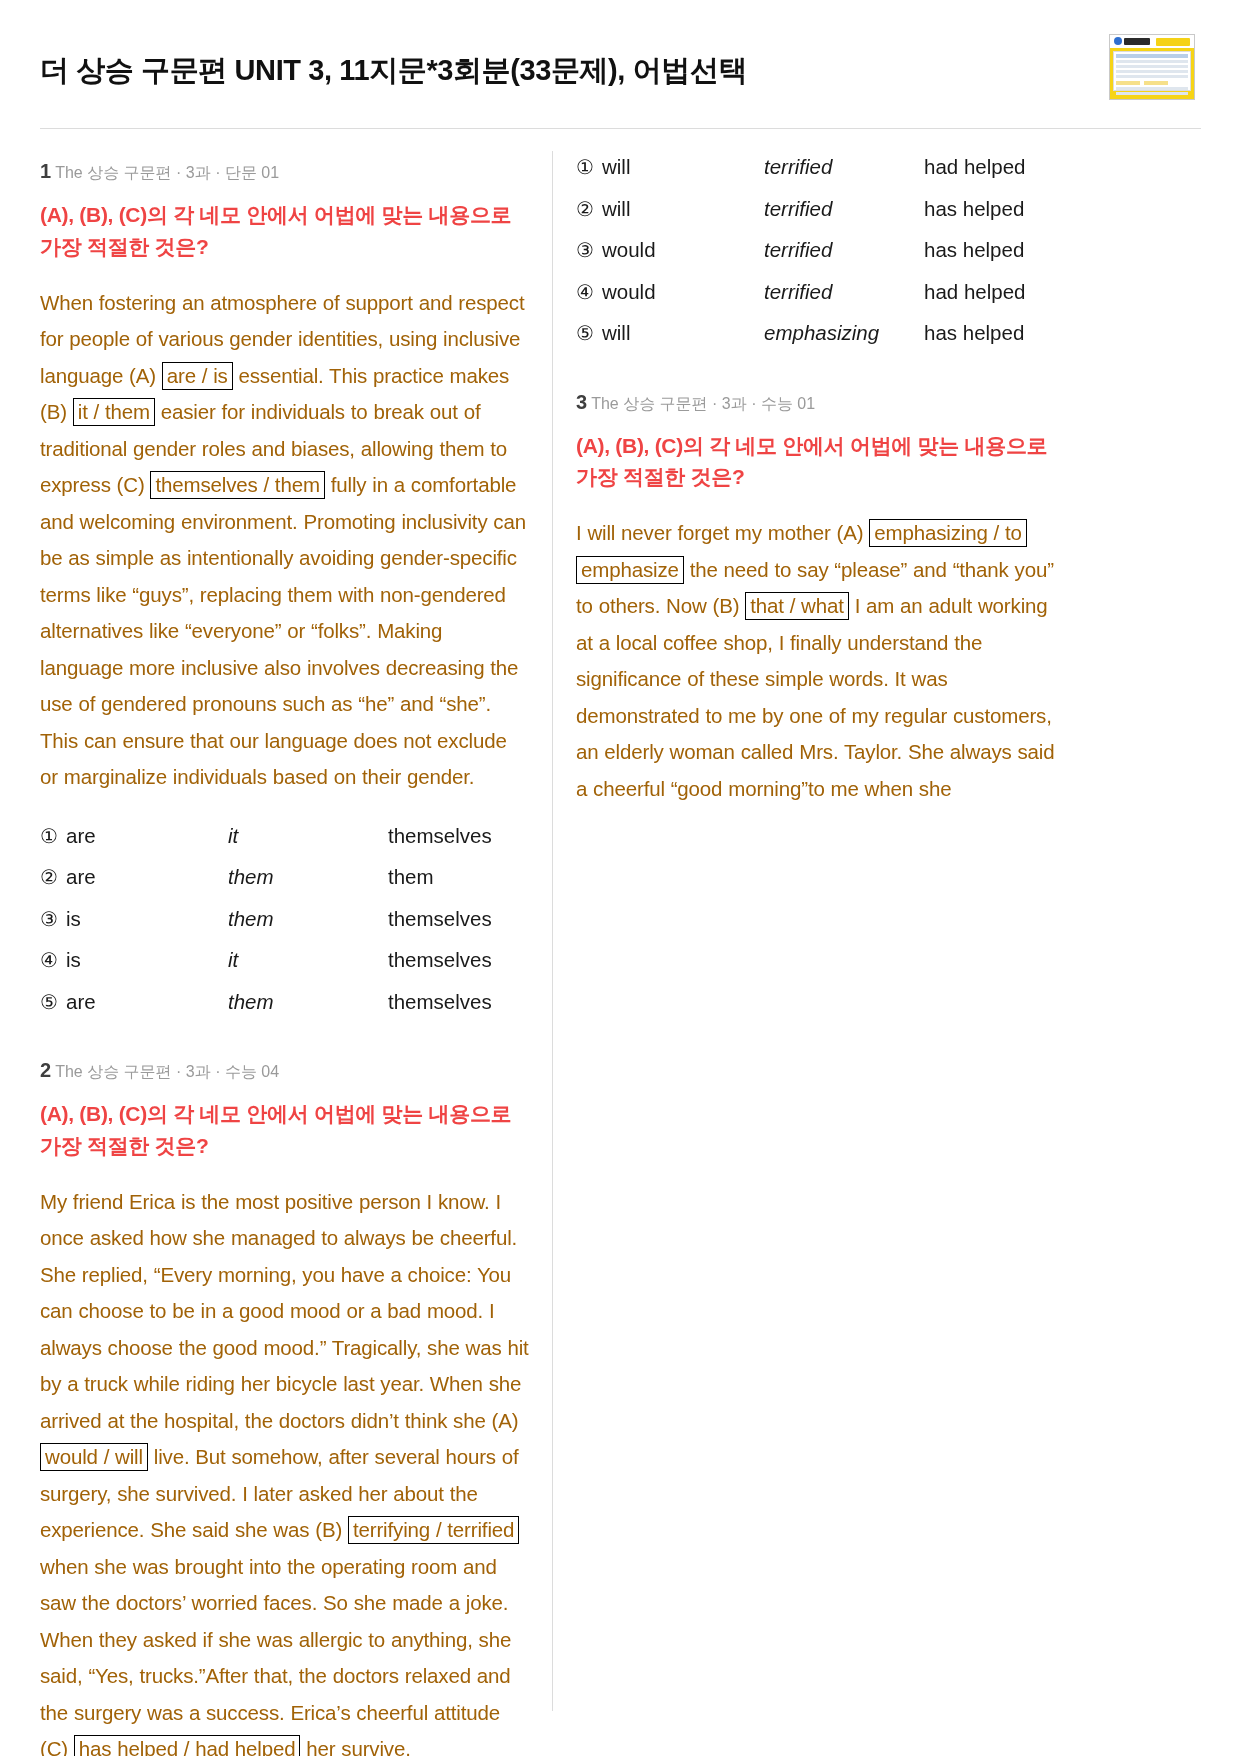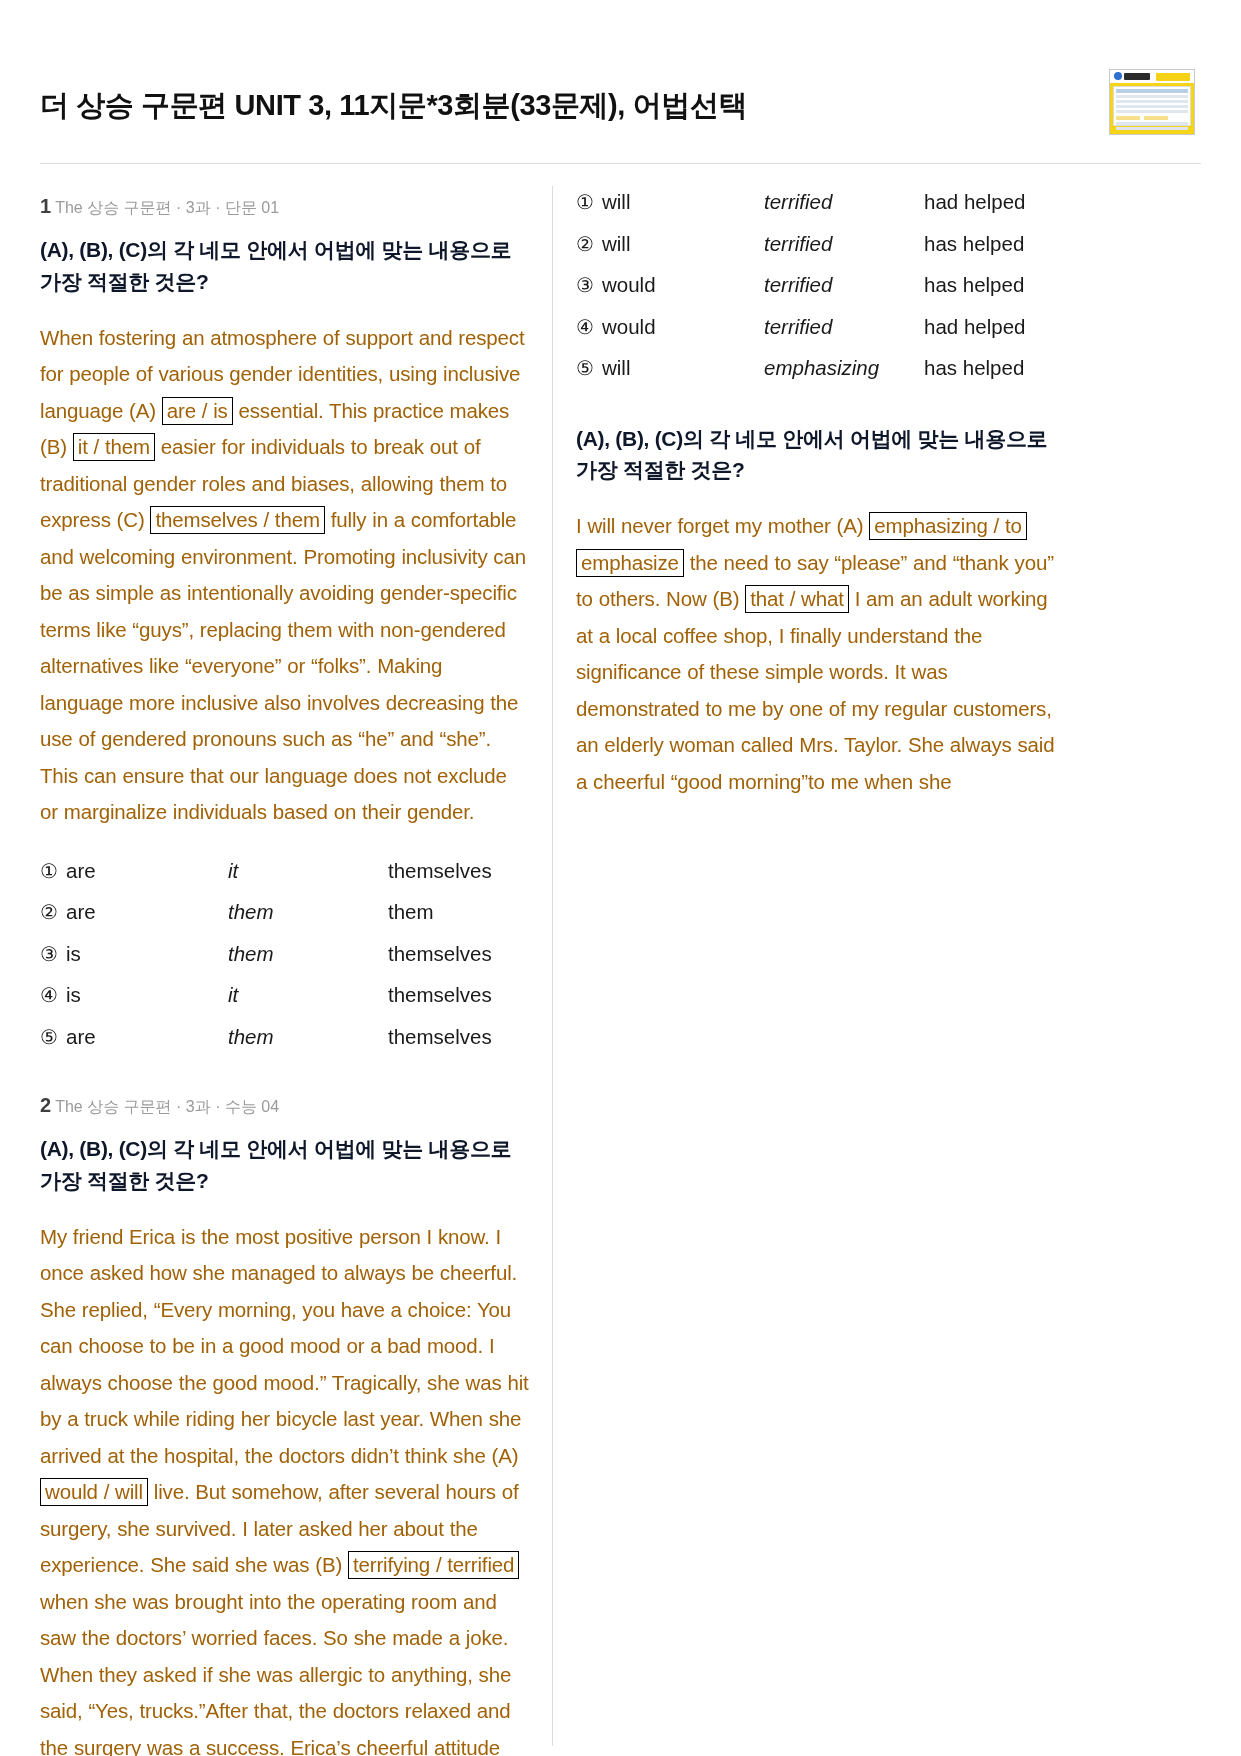--- a/index.html
+++ b/index.html
@@ -16,21 +16,20 @@
     position: relative;
     overflow: hidden;
   }
 
   
   .page-header {
     padding: 30px 40px 0 40px;
     display: flex;
     align-items: flex-start;
     justify-content: space-between;
-    margin-top: 35px;
   }
   .doc-title {
     font-size: 29px;
     font-weight: bold;
     letter-spacing: -0.4px;
     color: #111;
     line-height: 1.3;
     margin: 22px 0 0 0;
     flex: 1 1 auto;
   }
@@ -122,21 +121,21 @@
   .q-meta .q-num {
     font-size: 20px;
     font-weight: bold;
     color: #3f3f3f;
     margin-right: 4px;
   }
   .q-prompt {
     font-size: 21px;
     font-weight: bold;
     line-height: 1.52;
-    color: #0f172a;
+    color: #ef4444;
     margin: 0 0 22px 0;
     letter-spacing: -0.3px;
   }
   .passage {
     font-size: 20.5px;
     line-height: 1.78;
     color: #a16207;
     margin: 0 0 30px 0;
     letter-spacing: -0.15px;
     word-spacing: 0.3px;
@@ -290,18 +289,21 @@
         </div>
         <div class="opt-row">
           <span class="opt-marker">⑤</span>
           <span class="opt-a">will</span>
           <span class="opt-b">emphasizing</span>
           <span class="opt-c">has helped</span>
         </div>
       </div>
 
     <div class="q-block">
+      <div class="q-meta">
+        <span class="q-num">3</span><span>The 상승 구문편 · 3과 · 수능 01</span>
+      </div>
       <div class="q-prompt">(A), (B), (C)의 각 네모 안에서 어법에 맞는 내용으로 가장 적절한 것은?</div>
       <div class="passage">I will never forget my mother (A) <span class="choicebox">emphasizing / to emphasize</span> the need to say “please” and “thank you” to others. Now (B) <span class="choicebox">that / what</span> I am an adult working at a local coffee shop, I finally understand the significance of these simple words. It was demonstrated to me by one of my regular customers, an elderly woman called Mrs. Taylor. She always said a cheerful “good morning”to me when she</div>
     </div>
 
   </div>
 </div>
 
 </body></html>

